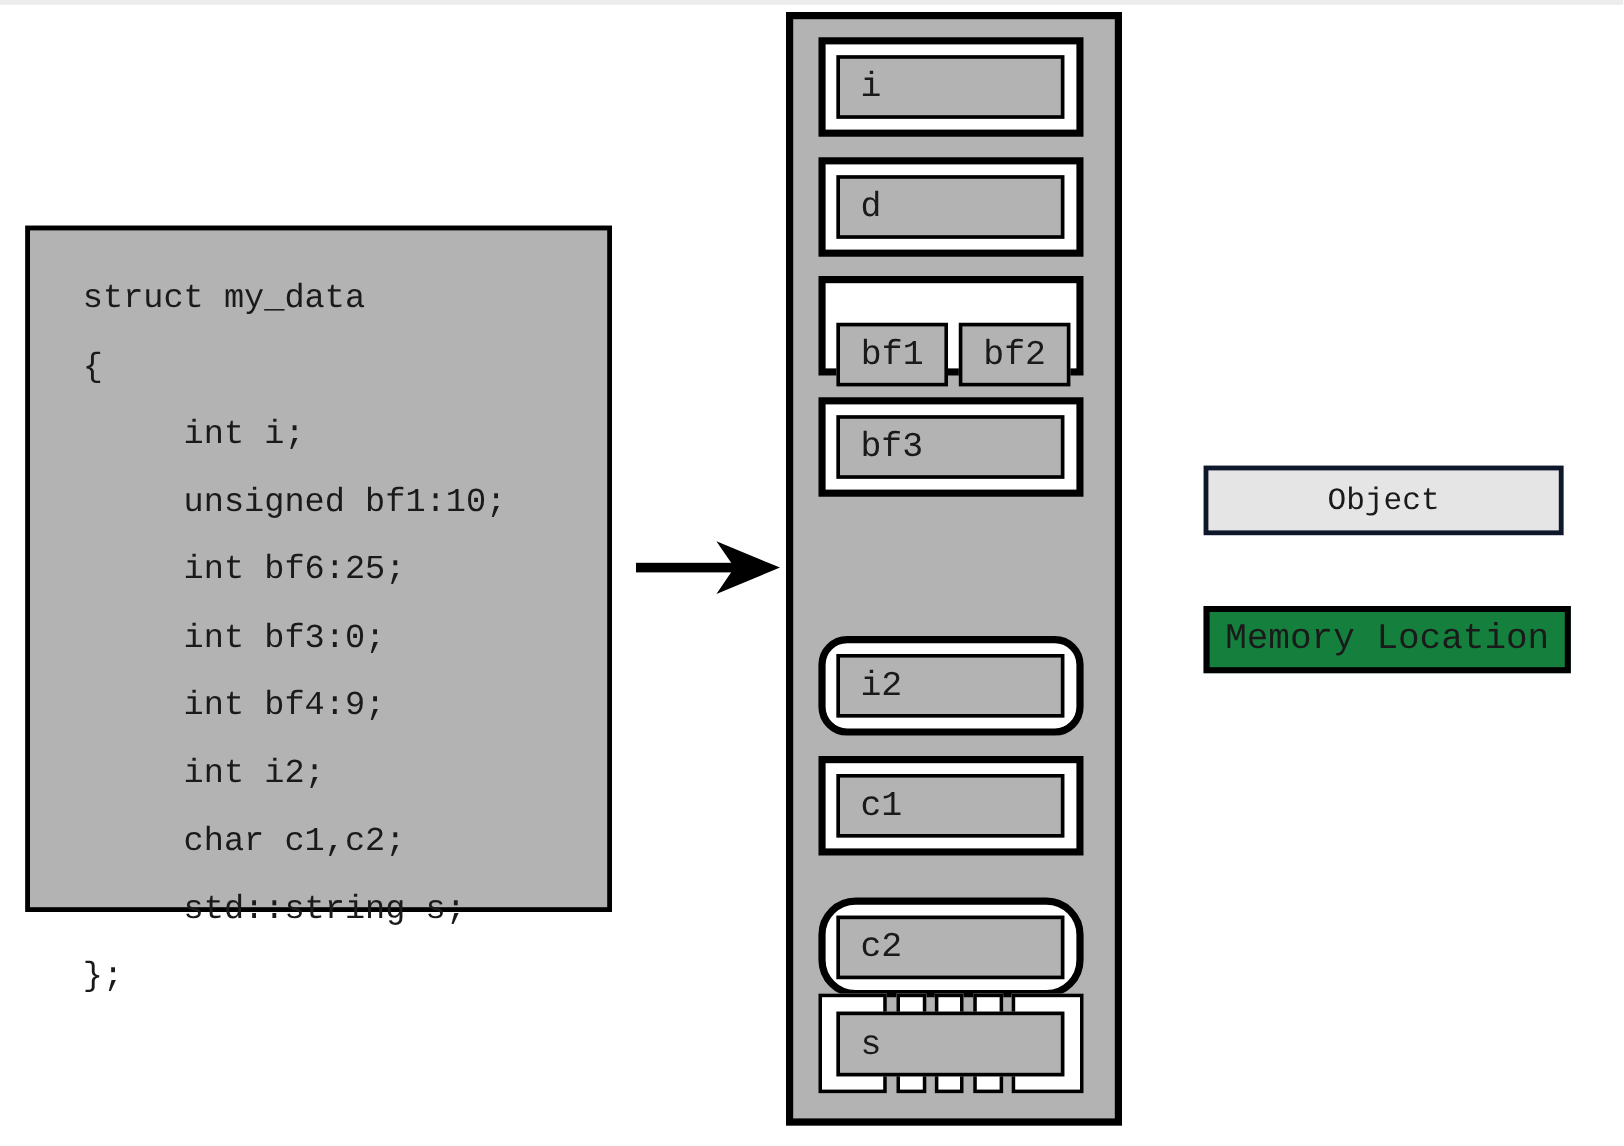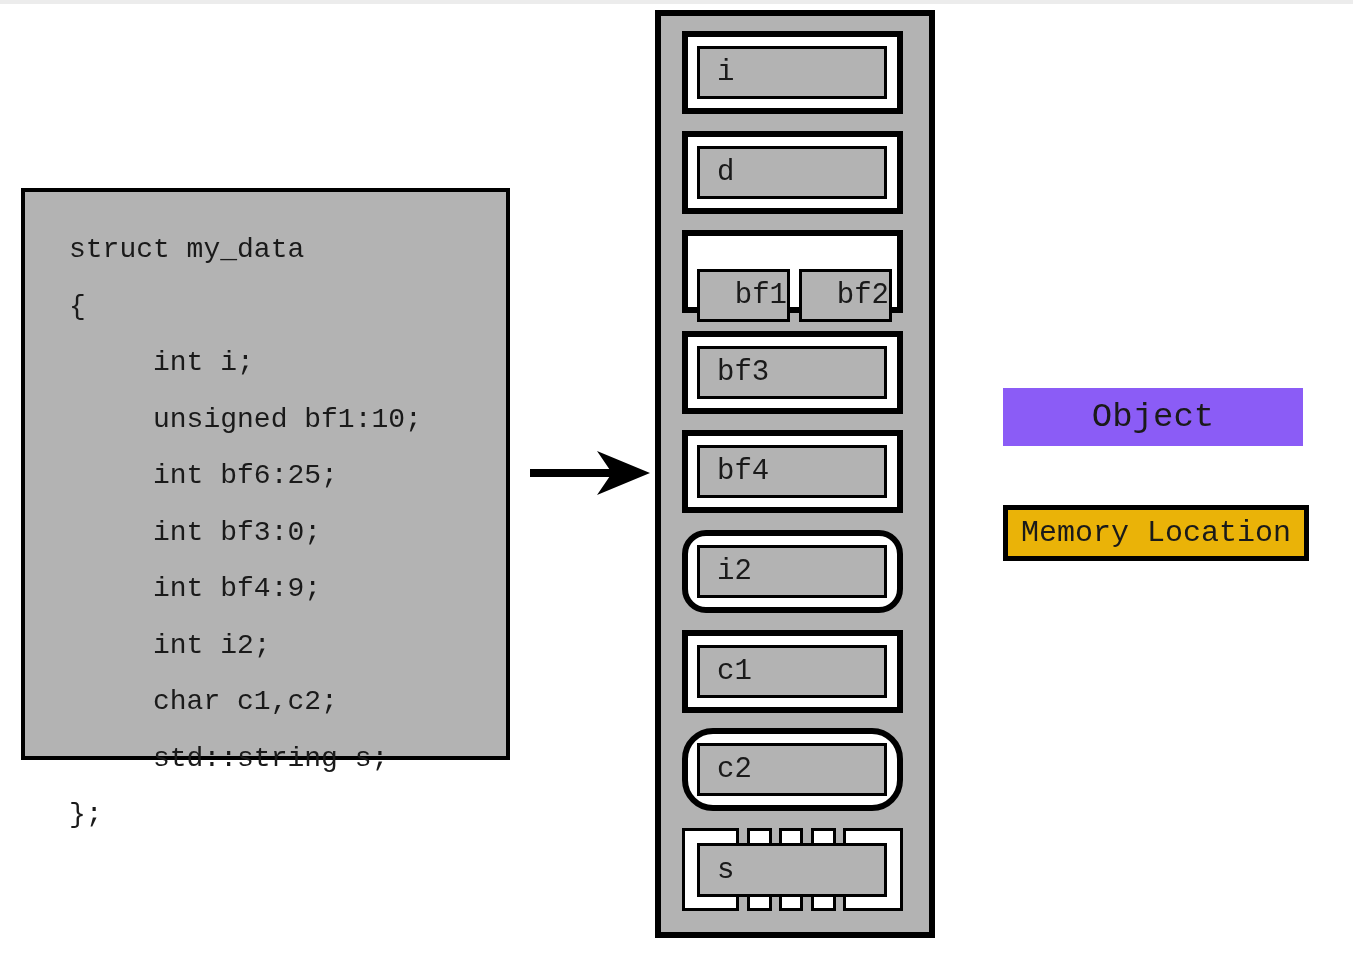--- a/index.html
+++ b/index.html
@@ -62,21 +62,21 @@
     color: #1a1a1a;
   }
   .obj.single {
     width: 190px; height: 53px;
     margin-left: 9px;
     display: flex; align-items: center;
     padding-left: 17px;
   }
   .obj.half {
     width: 93px; height: 53px;
-    display: flex; align-items: center; justify-content: flex-end; margin-top: 48px;
+    display: flex; align-items: center; justify-content: center; margin-top: 48px;
   }
   .obj.half + .obj.half { margin-left: 9px; }
   .mem-row.double { padding-left: 9px; }
   .mem-row.double .obj.half { margin-left: 0; }
   .mem-row.double .obj.half:last-child { margin-left: 9px; }
 
   
   .mem-row-dashed {
     position: absolute; left: 21px; top: 812px;
     width: 221px; height: 83px;
@@ -99,30 +99,30 @@
     display: flex; align-items: center;
     padding-left: 17px;
     z-index: 2;
   }
 
   
   .legend-object {
     position: absolute; left: 1003px; top: 388px;
     width: 300px; height: 58px;
     box-sizing: border-box;
-    background: #8b5cf6;
-    border: 4px solid #8b5cf6;
+    background: #e5e5e5;
+    border: 4px solid #0f172a;
     display: flex; align-items: center; justify-content: center;
-    font-size: 34px;
+    font-size: 26px;
   }
   .legend-memory {
     position: absolute; left: 1003px; top: 505px;
     width: 306px; height: 56px;
     box-sizing: border-box;
-    background: #eab308;
+    background: #15803d;
     border: 5px solid #000;
     display: flex; align-items: center; justify-content: center;
     font-size: 30px;
   }
 </style>
 </head>
 <body>
 
 <div class="canvas">
 
@@ -169,39 +169,34 @@
         <span>bf2</span>
       </div>
     </div>
 
     <div class="mem-row" style="top:315px;">
       <div class="obj single">
         <span>bf3</span>
       </div>
     </div>
 
-    <div class="mem-row" style="top:414px;">
-      <div class="obj single">
-        <span>bf4</span>
-      </div>
-    </div>
 
     <div class="mem-row" style="top:514px;border-radius:24px;">
       <div class="obj single">
         <span>i2</span>
       </div>
     </div>
 
     <div class="mem-row" style="top:614px;">
       <div class="obj single">
         <span>c1</span>
       </div>
     </div>
 
-    <div class="mem-row" style="top:712px;border-radius:31px;">
+    <div class="mem-row" style="top:732px;border-radius:31px;">
       <div class="obj single">
         <span>c2</span>
       </div>
     </div>
 
     <div class="mem-row-dashed">
       <div class="seg s1"></div>
       <div class="seg s2"></div>
       <div class="seg s3"></div>
       <div class="seg s4"></div>

